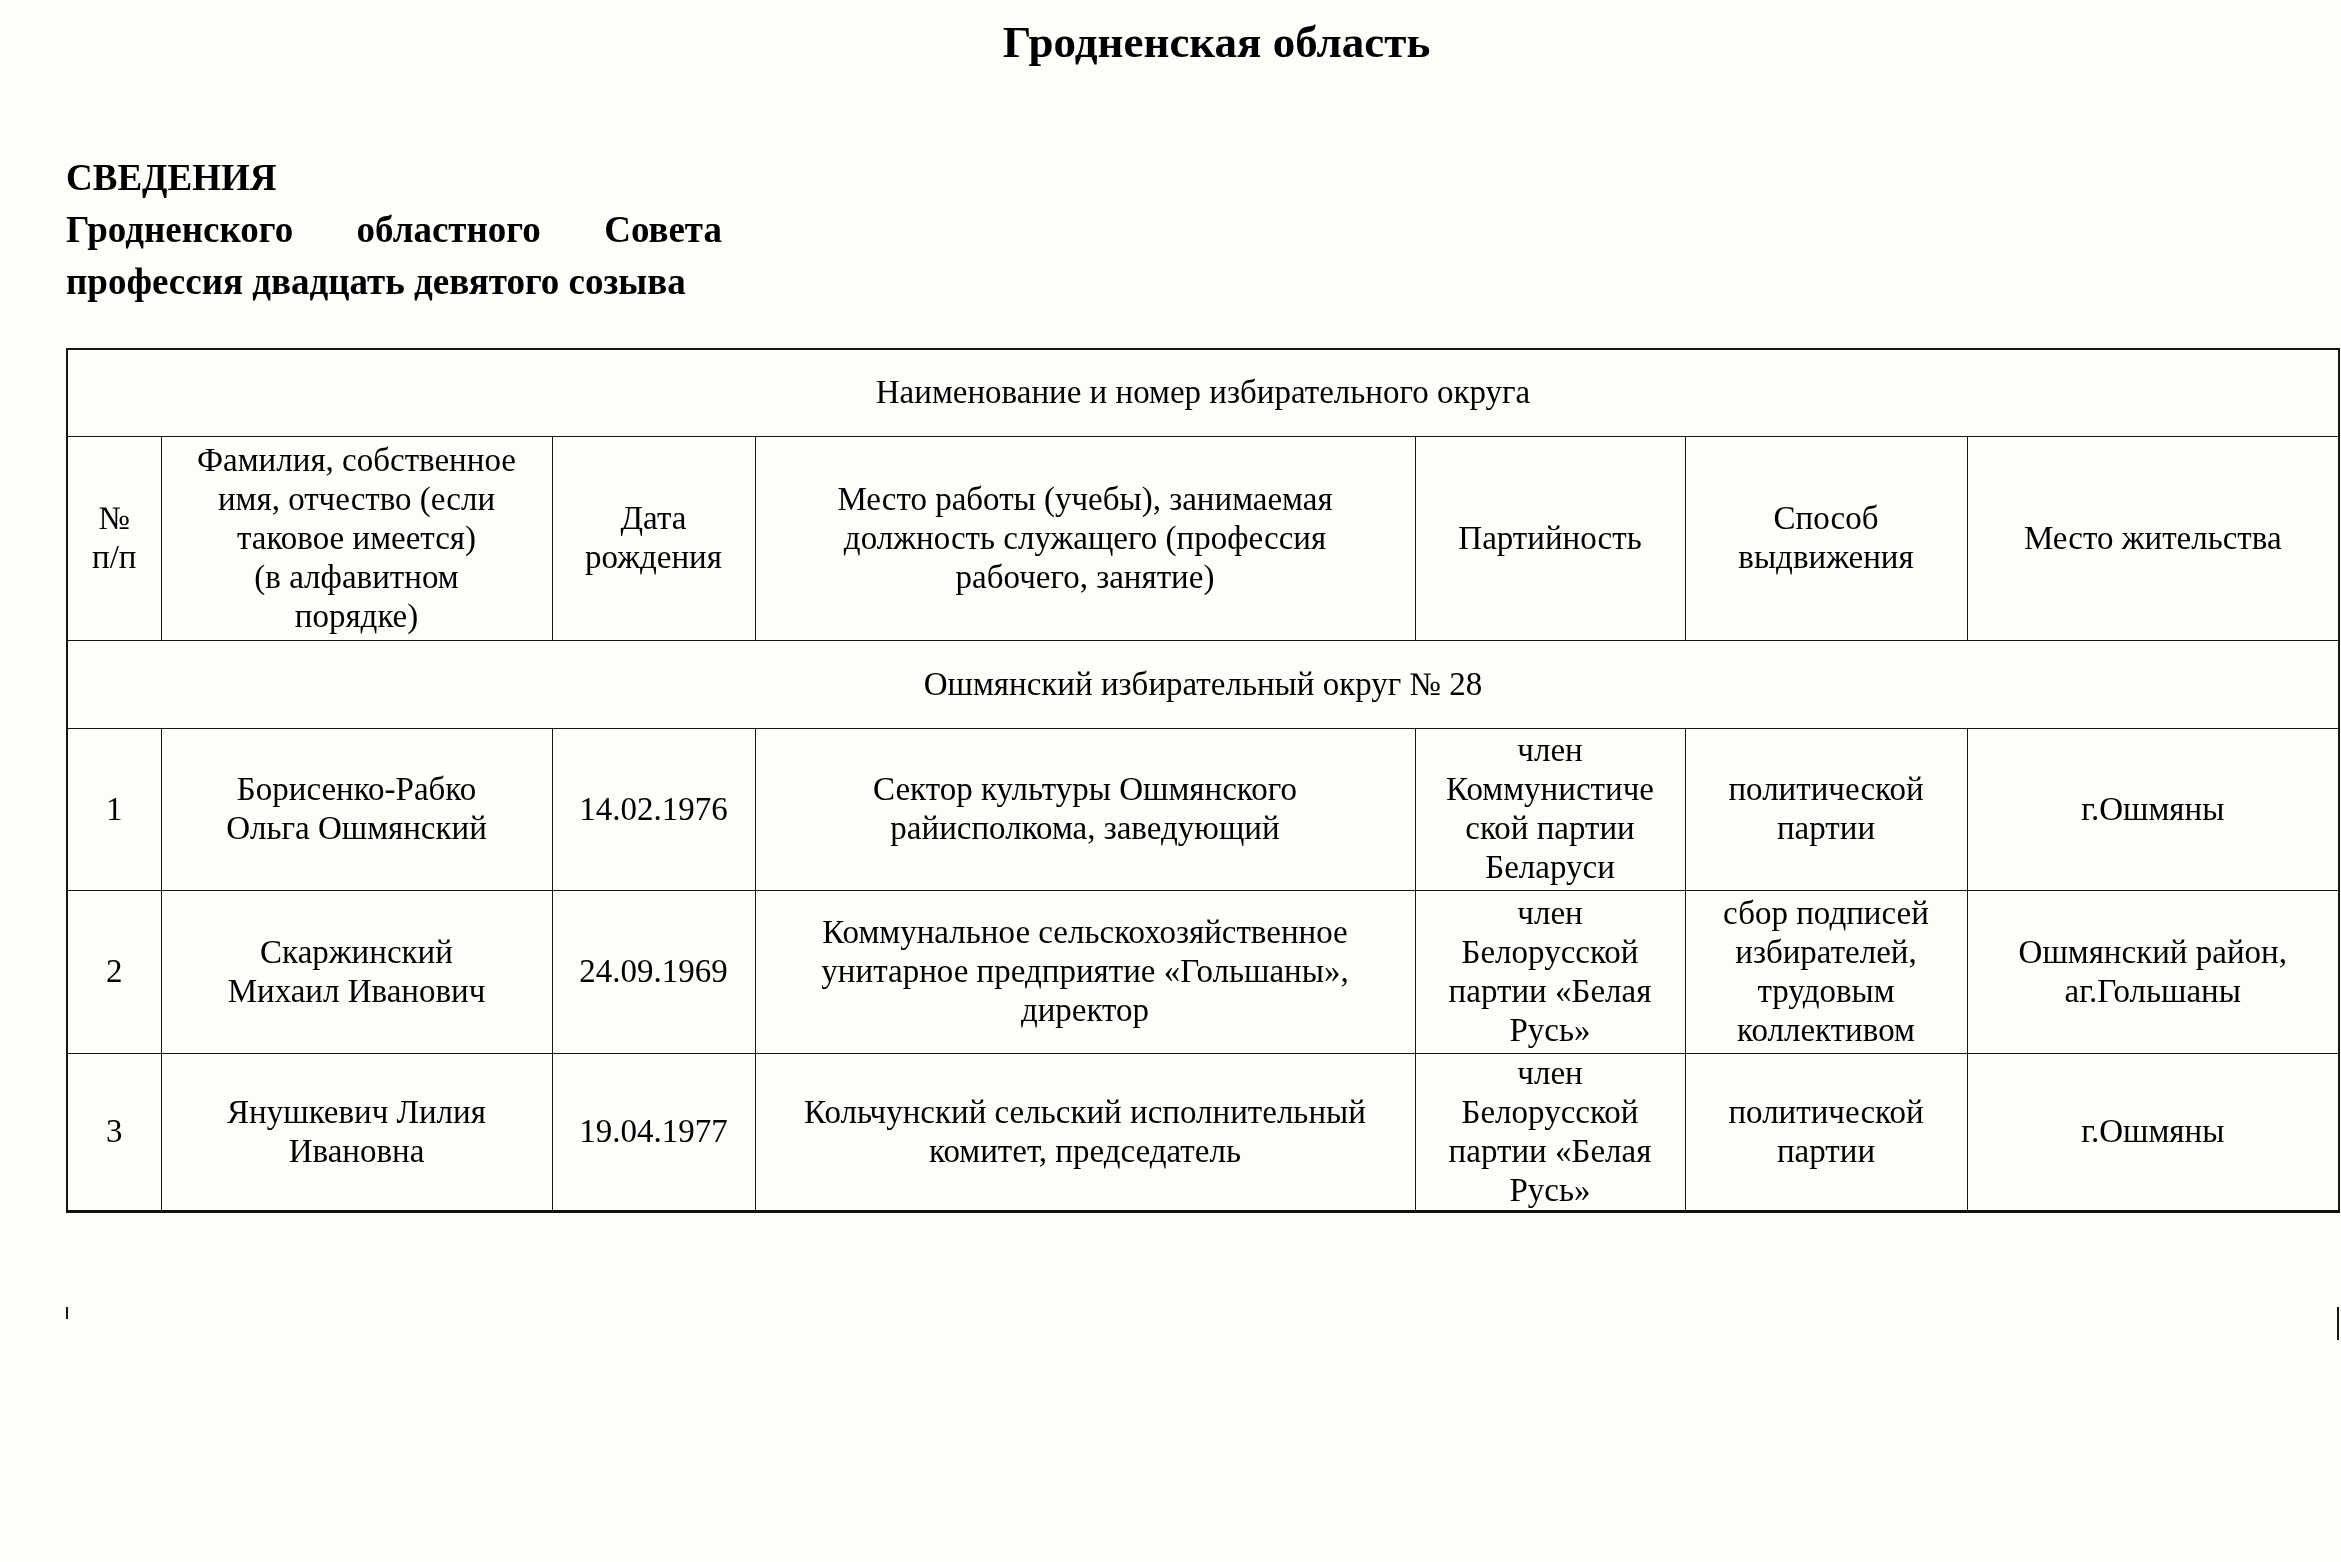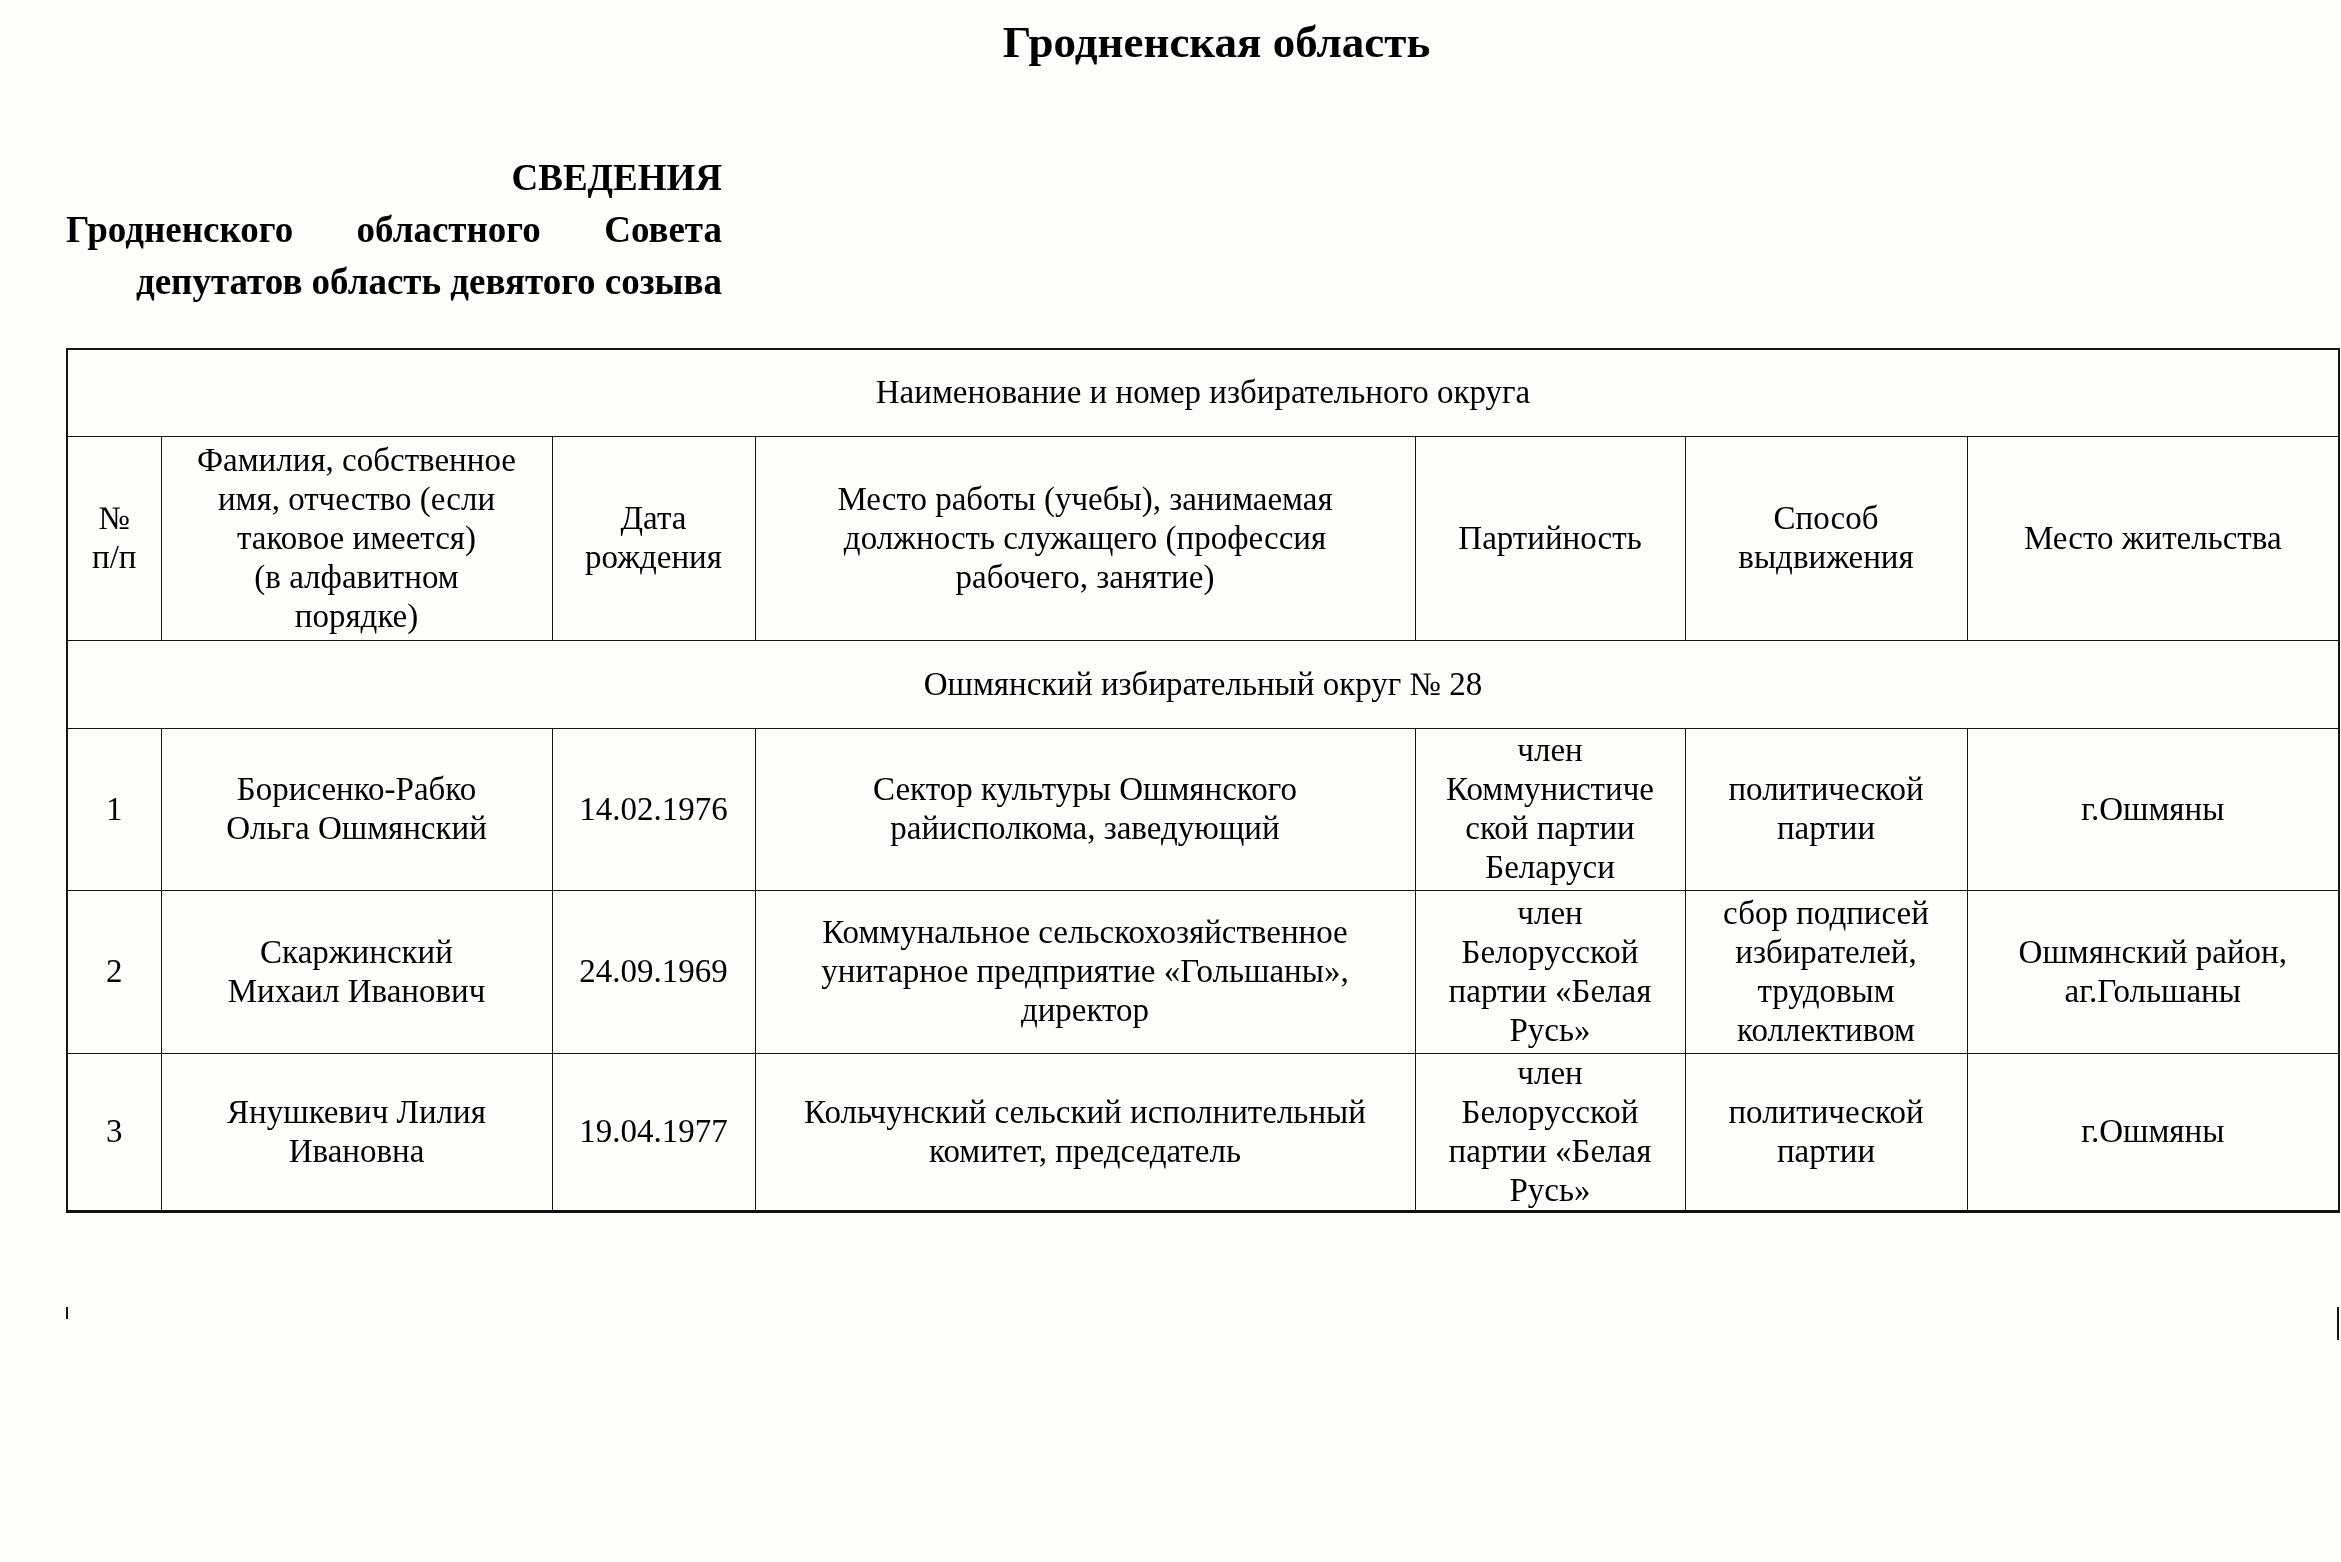--- a/index.html
+++ b/index.html
@@ -27,21 +27,21 @@
   }
   .info-block {
     position: absolute;
     left: 66px;
     top: 152px;
     width: 656px;
     font-size: 37px;
     font-weight: bold;
     line-height: 52px;
   }
-  .info-line { white-space: nowrap; text-align: right; }
+  .info-line { white-space: nowrap; }
   .info-line.justify {
     white-space: normal;
     text-align: justify;
     text-align-last: justify;
   }
   table.cand-table {
     position: absolute;
     left: 66px;
     top: 348px;
     width: 2273px;
@@ -78,21 +78,21 @@
   .frag-right { left: 2337px; top: 1307px; width: 2.3px; height: 32.5px; }
 </style>
 </head>
 <body>
 
 <div class="doc-title">Гродненская область</div>
 
 <div class="info-block">
   <div class="info-line">СВЕДЕНИЯ</div>
   <div class="info-line justify">Гродненского областного Совета</div>
-  <div class="info-line">депутатов область девятого созыва</div>
+  <div class="info-line">профессия двадцать девятого созыва</div>
 </div>
 
 <table class="cand-table">
   <colgroup>
     <col style="width:94px">
     <col style="width:391px">
     <col style="width:203px">
     <col style="width:660px">
     <col style="width:270px">
     <col style="width:282px">

